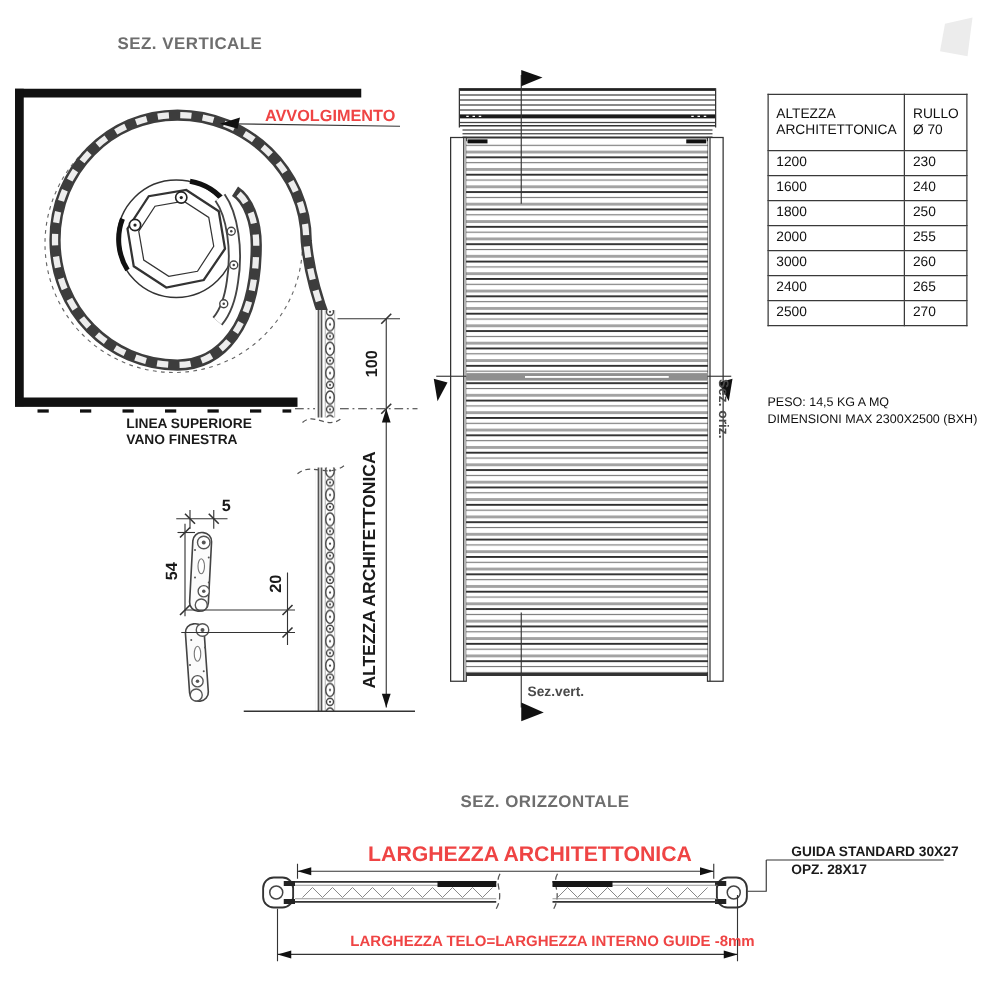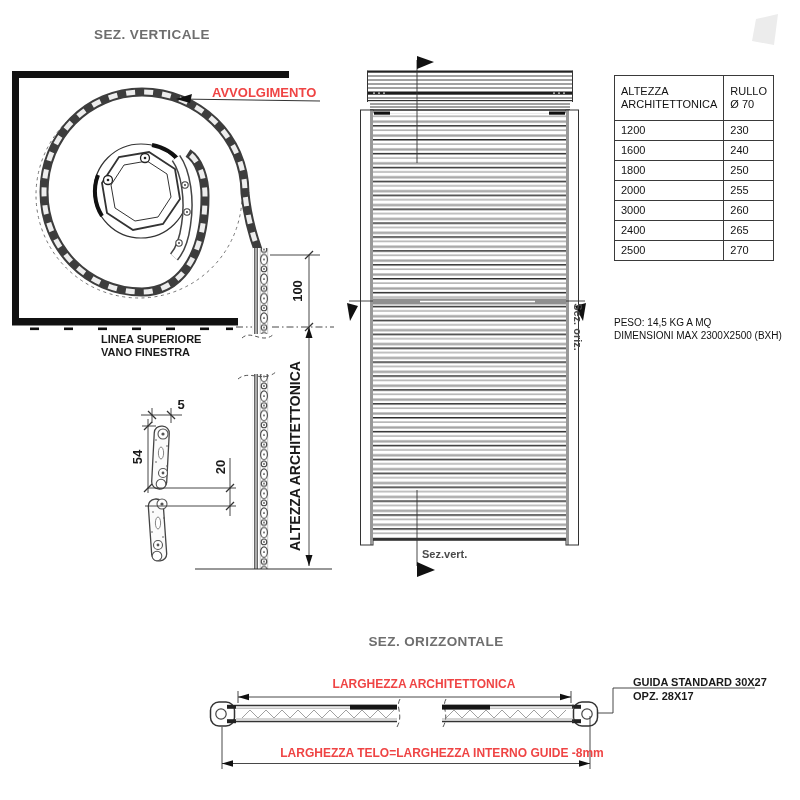--- a/index.html
+++ b/index.html
@@ -337,18 +337,18 @@
           <td>2500</td>
           <td>270</td>
         </tr>
   </tbody>
     </table>
 
   <div class="abs note" style="left:614px;top:316px;">PESO: 14,5 KG A MQ</div>
   <div class="abs note" style="left:614px;top:329px;">DIMENSIONI MAX 2300X2500 (BXH)</div>
 
   <div class="abs title center" style="left:424px;top:641px;">SEZ. ORIZZONTALE</div>
-  <div class="abs lbl center" style="left:424px;top:684px;font-size:12px;">LARGHEZZA ARCHITETTONICA</div>
+  <div class="abs lbl center" style="left:424px;top:684px;font-size:17px;">LARGHEZZA ARCHITETTONICA</div>
   <div class="abs lbl center" style="left:406px;top:753px;font-size:12px;margin-left:36px;">LARGHEZZA TELO=LARGHEZZA INTERNO GUIDE -8mm</div>
   <div class="abs lbl-sm" style="left:617px;top:676px;">GUIDA STANDARD 30X27</div>
   <div class="abs lbl-sm" style="left:617px;top:690px;">OPZ. 28X17</div>
 
 </div>
 
 </body></html>

